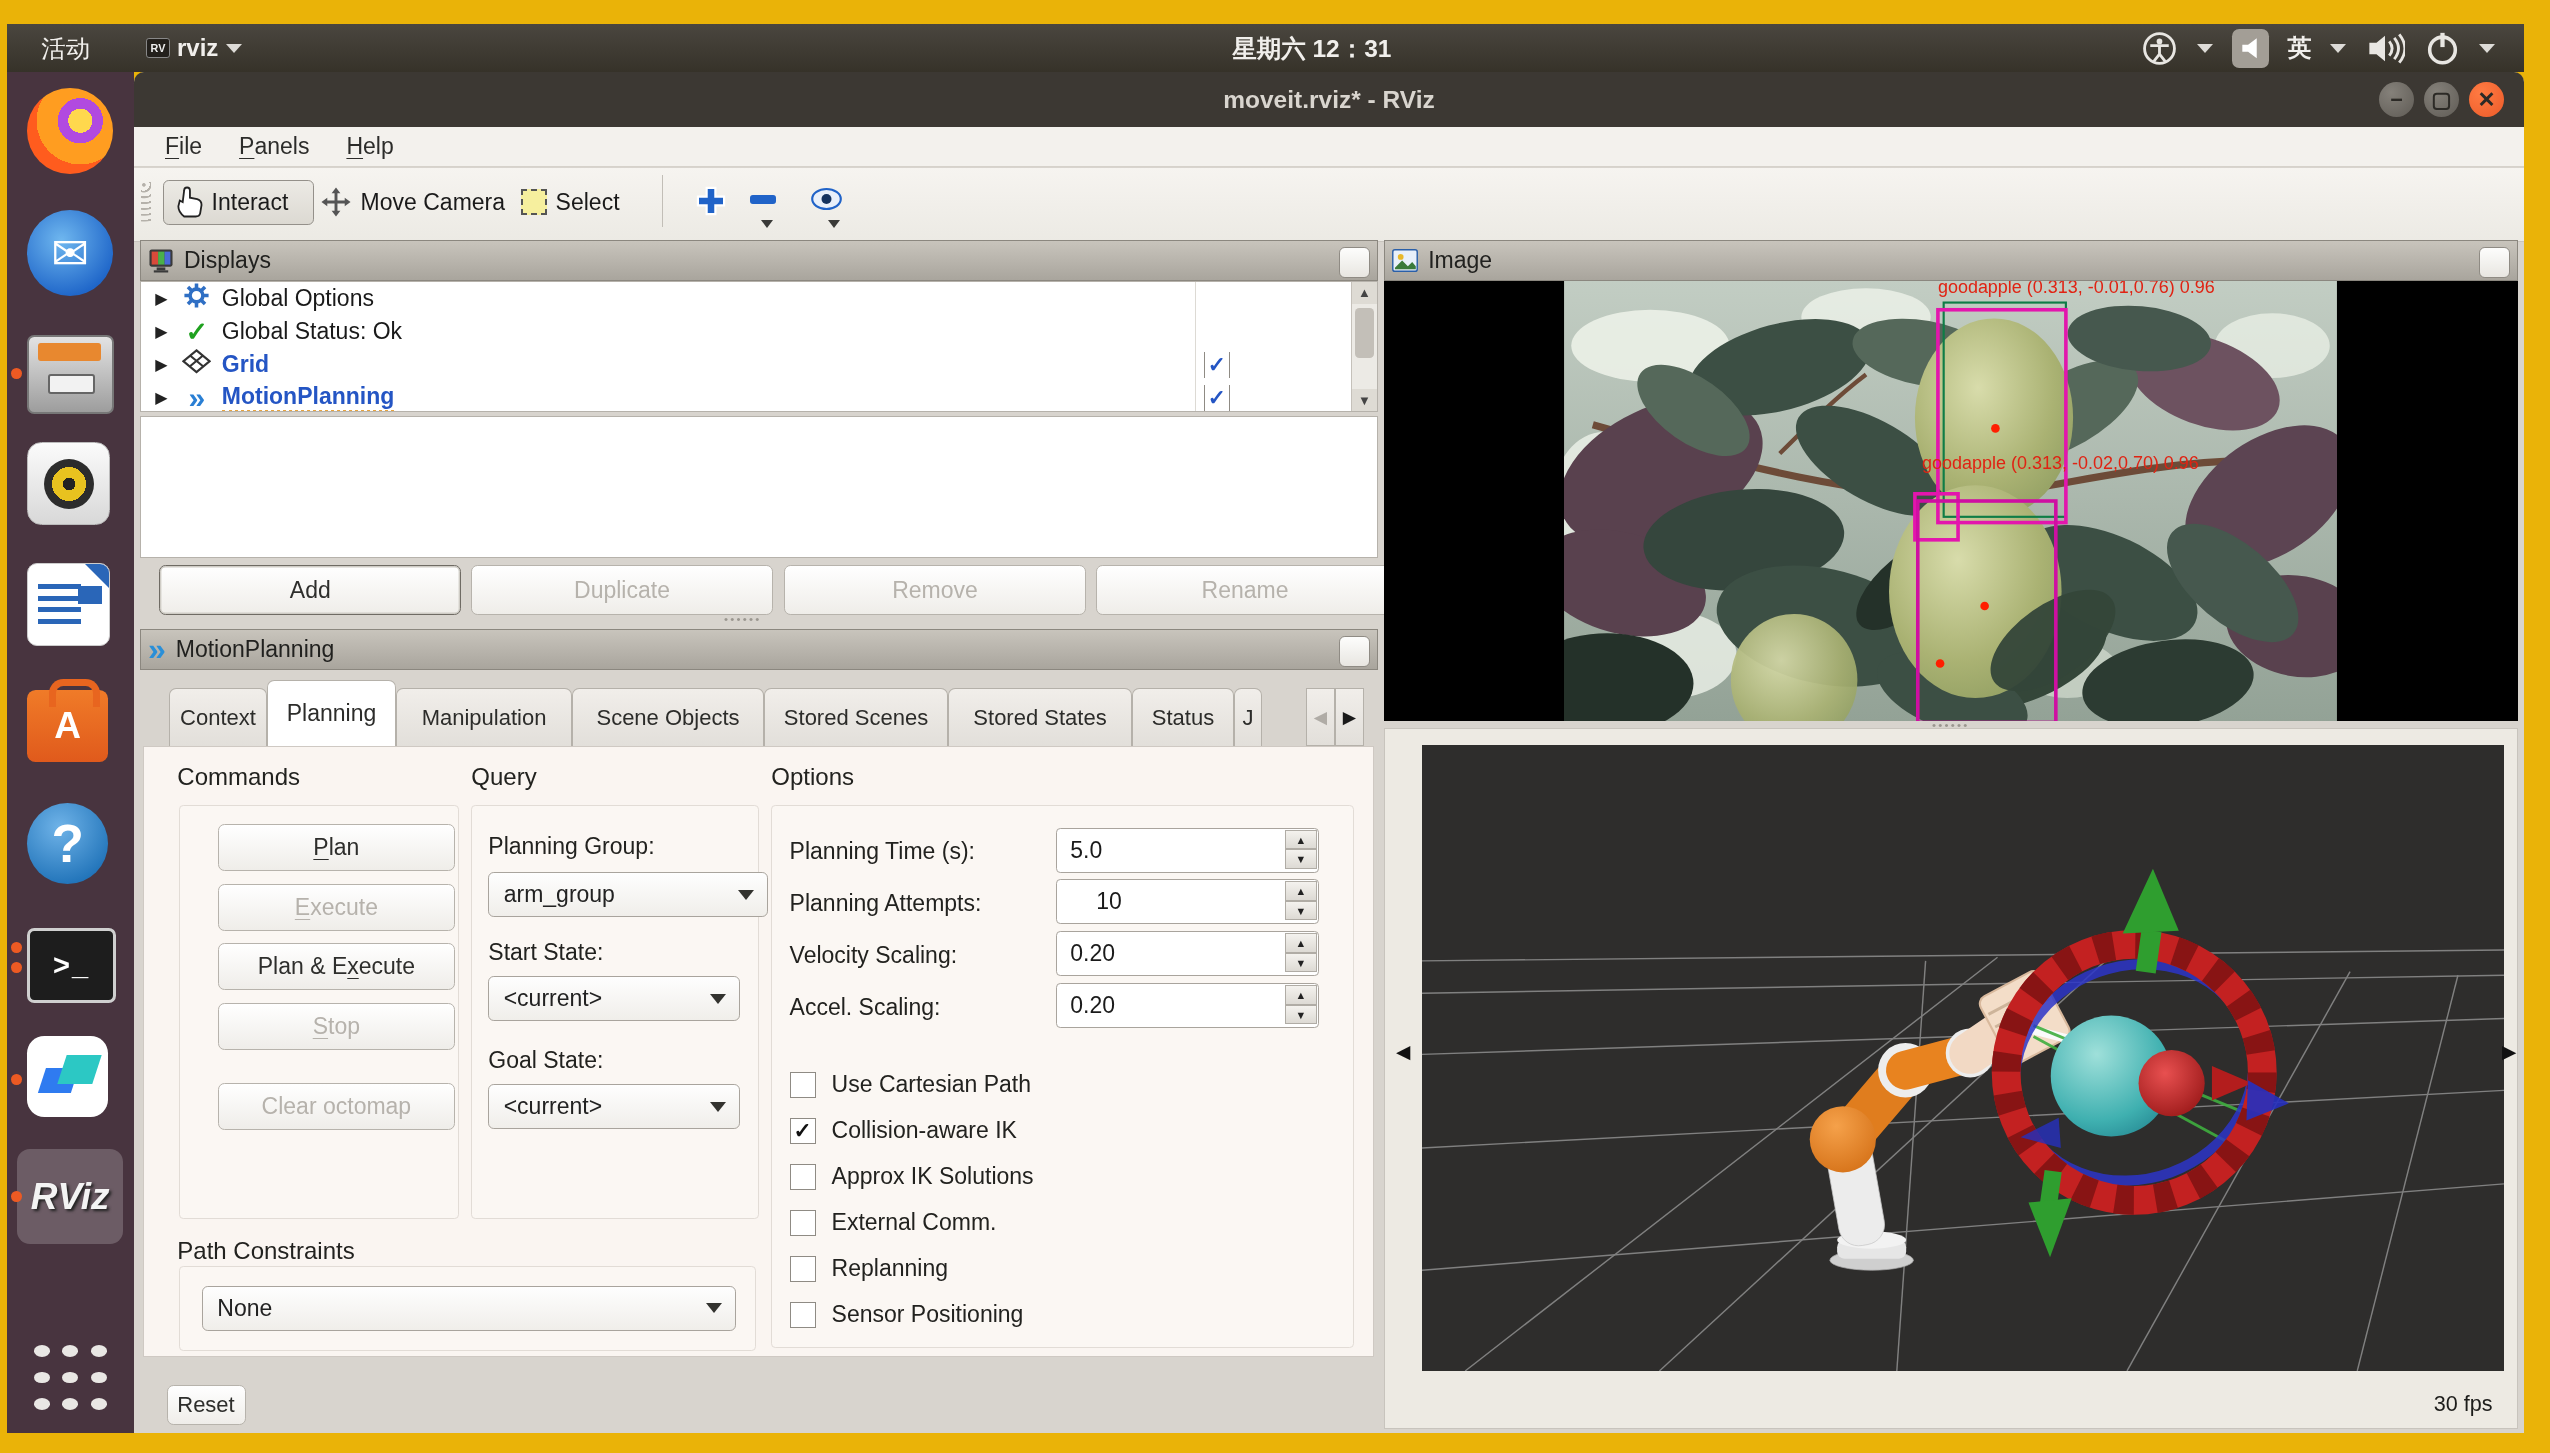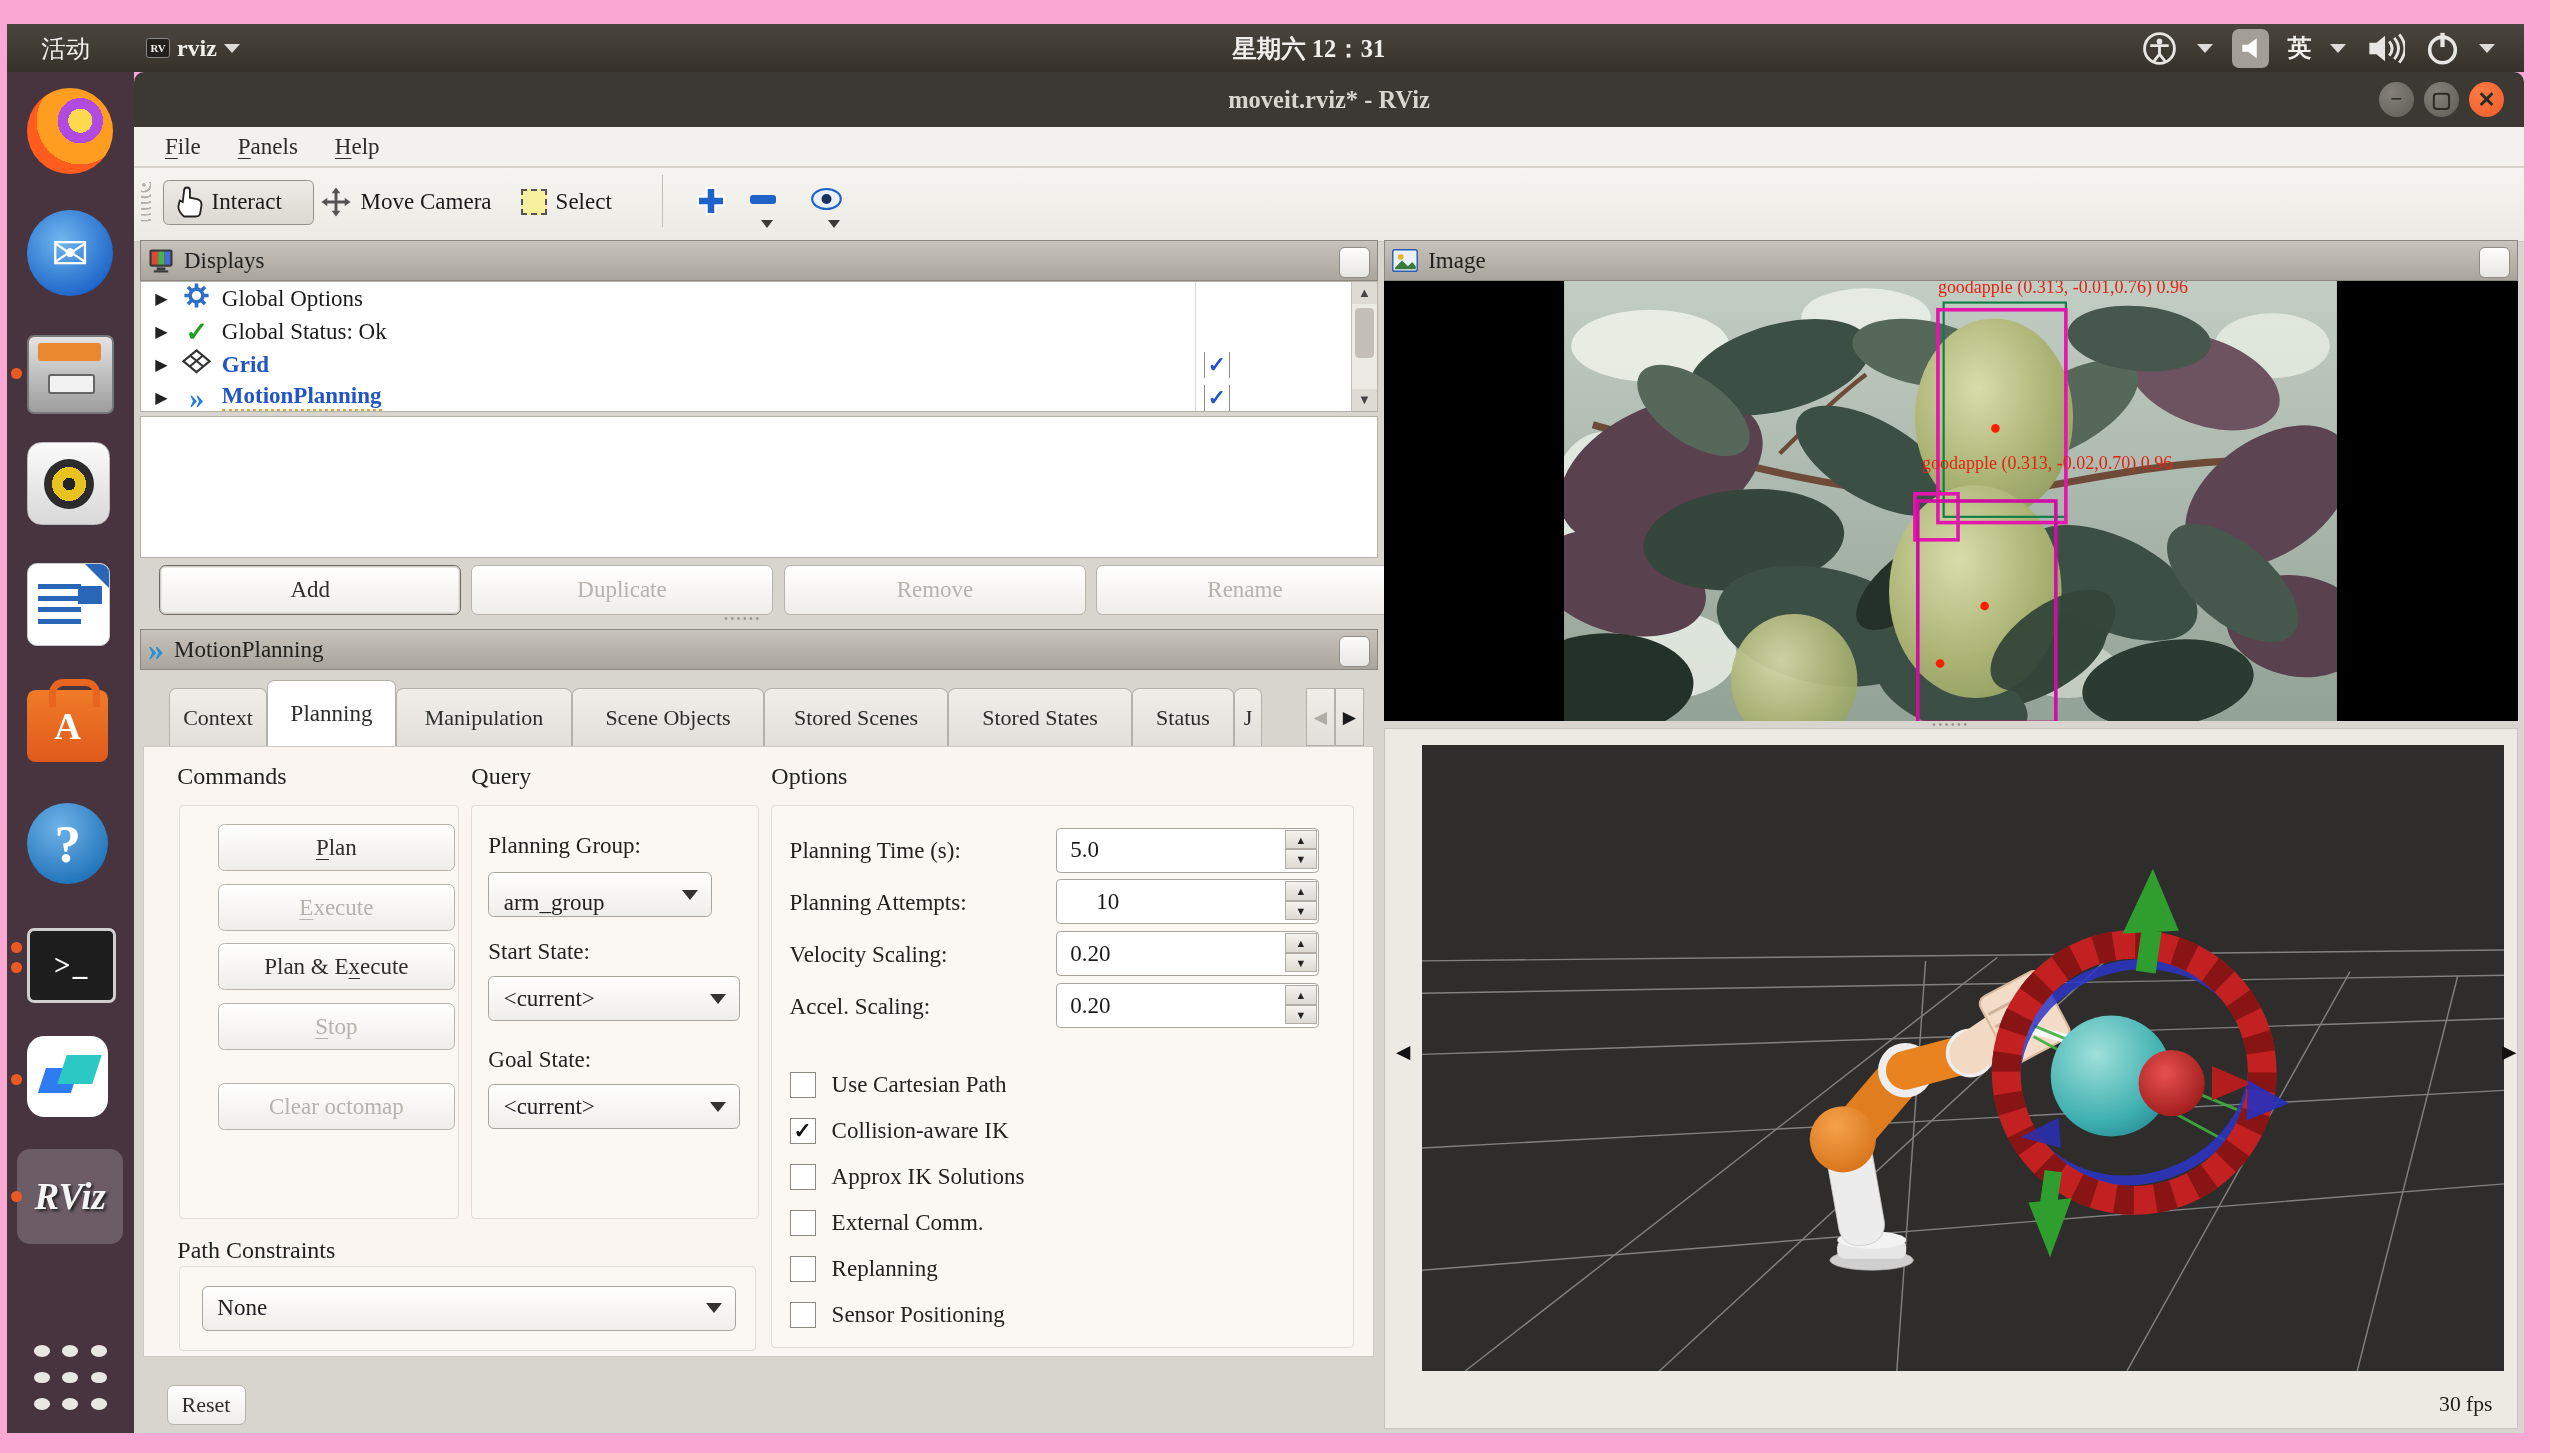--- a/index.html
+++ b/index.html
@@ -1,17 +1,17 @@
 <!DOCTYPE html>
 <html style="font-size:11.5px"><head>
 <meta charset="utf-8">
 <style>
   html,body{margin:0;padding:0;background:#ffffff;}
-  #stage{position:relative;width:2550px;height:1454px;background:#f9a8d4;overflow:hidden;
-         font-family:Liberation Serif, serif;color:#1a1a1a;font-size:23px;}
+  #stage{position:relative;width:2550px;height:1454px;background:#eab308;overflow:hidden;
+         font-family:Liberation Sans, sans-serif;color:#1a1a1a;font-size:23px;}
   
   .topbar{position:absolute;left:7.2px;top:24px;width:2517px;height:48px;
           background:linear-gradient(#4a463f,#363229);color:#f1efec;display:flex;align-items:center;}
   .tb-activities{margin-left:34px;font-size:24.5px;}
   .tb-appmenu{display:flex;align-items:center;gap:7.2px;margin-left:56px;font-weight:bold;font-size:24px;}
   .tb-appicon{width:21.6px;height:18.7px;background:#23201c;border:1.4px solid #888;border-radius:2.9px;
               color:#eee;font-size:10.8px;font-weight:bold;display:flex;align-items:center;justify-content:center;}
   .tb-clock{position:absolute;left:1225px;top:0;height:48px;display:flex;align-items:center;
             font-weight:bold;font-size:24.5px;}
   .tb-right{position:absolute;right:29px;top:0;height:48px;display:flex;align-items:center;gap:18.7px;}
@@ -422,21 +422,21 @@
         <div class="btn cmdbtn disabled" style="top:197px;">
           <span><span></span><span class="mn">S</span><span>top</span></span>
         </div>
         <div class="btn cmdbtn disabled" style="top:277px;">
           <span>Clear octomap</span>
         </div>
       </div>
 
       <div class="gbox" style="left:327px;top:58px;width:288px;height:414px;">
         <span class="qlabel" style="top:27px;">Planning Group:</span>
-        <div class="combo" style="left:16px;top:66px;width:224px;height:45px;align-items:flex-end;">
+        <div class="combo" style="left:16px;top:66px;width:280px;height:45px;">
           <span>arm_group</span>
             <span class="carr"></span>
         </div>
         <span class="qlabel" style="top:133px;">Start State:</span>
         <div class="combo" style="left:16px;top:170px;width:252px;height:45px;">
           <span>&lt;current&gt;</span>
             <span class="carr"></span>
         </div>
         <span class="qlabel" style="top:241px;">Goal State:</span>
         <div class="combo" style="left:16px;top:278px;width:252px;height:45px;">

